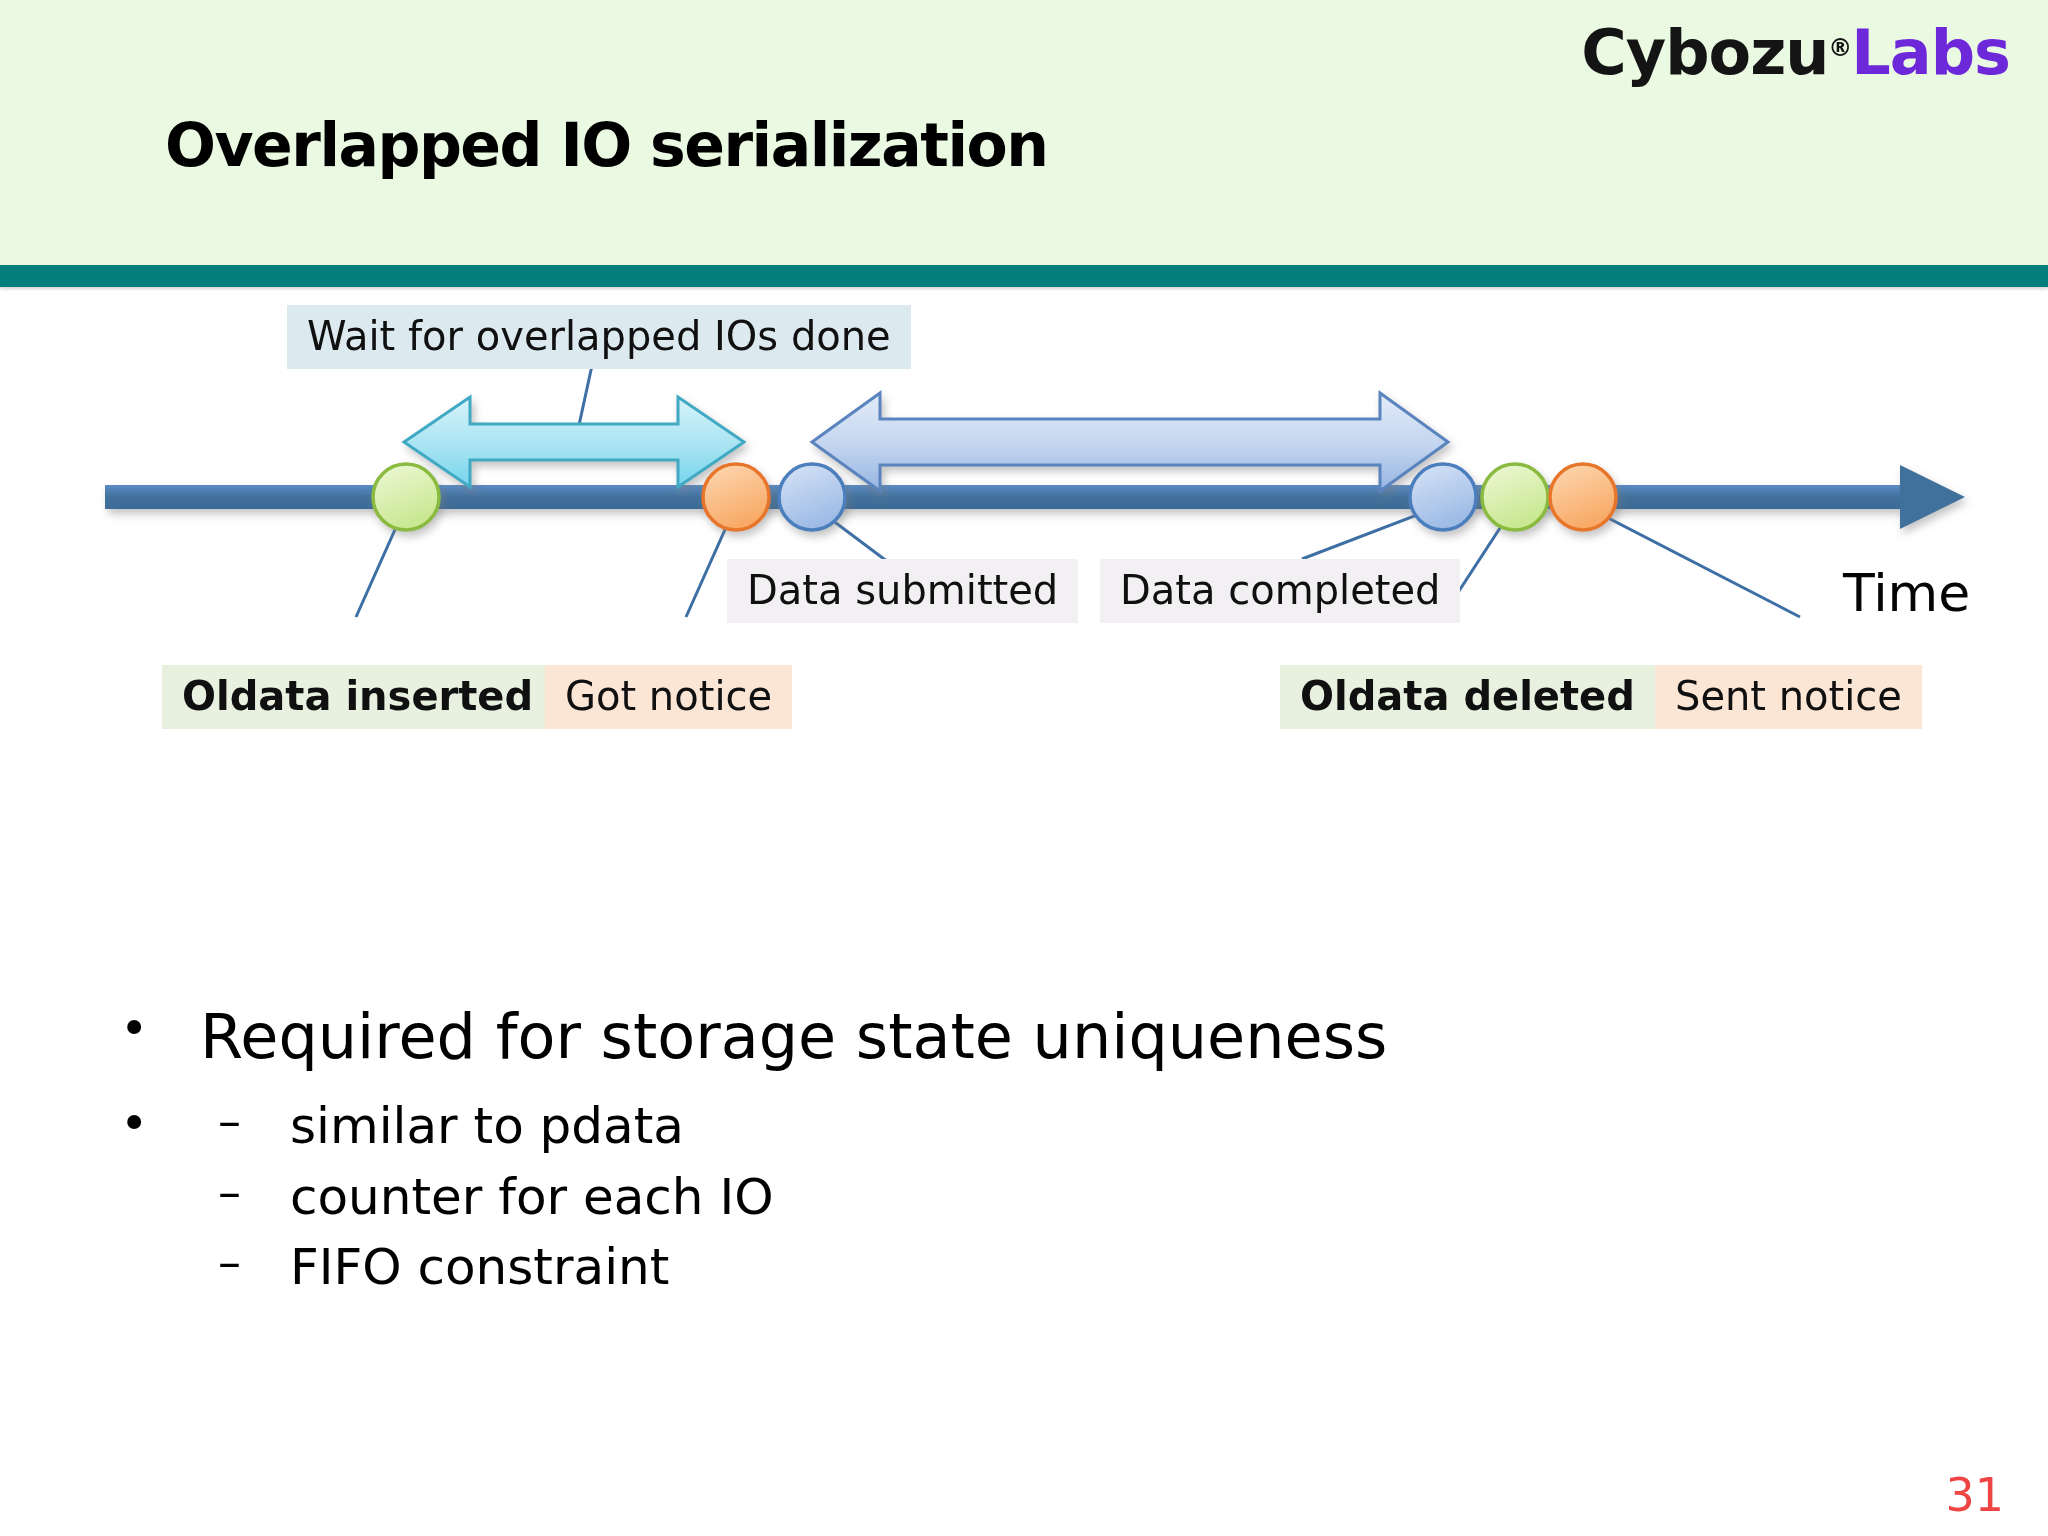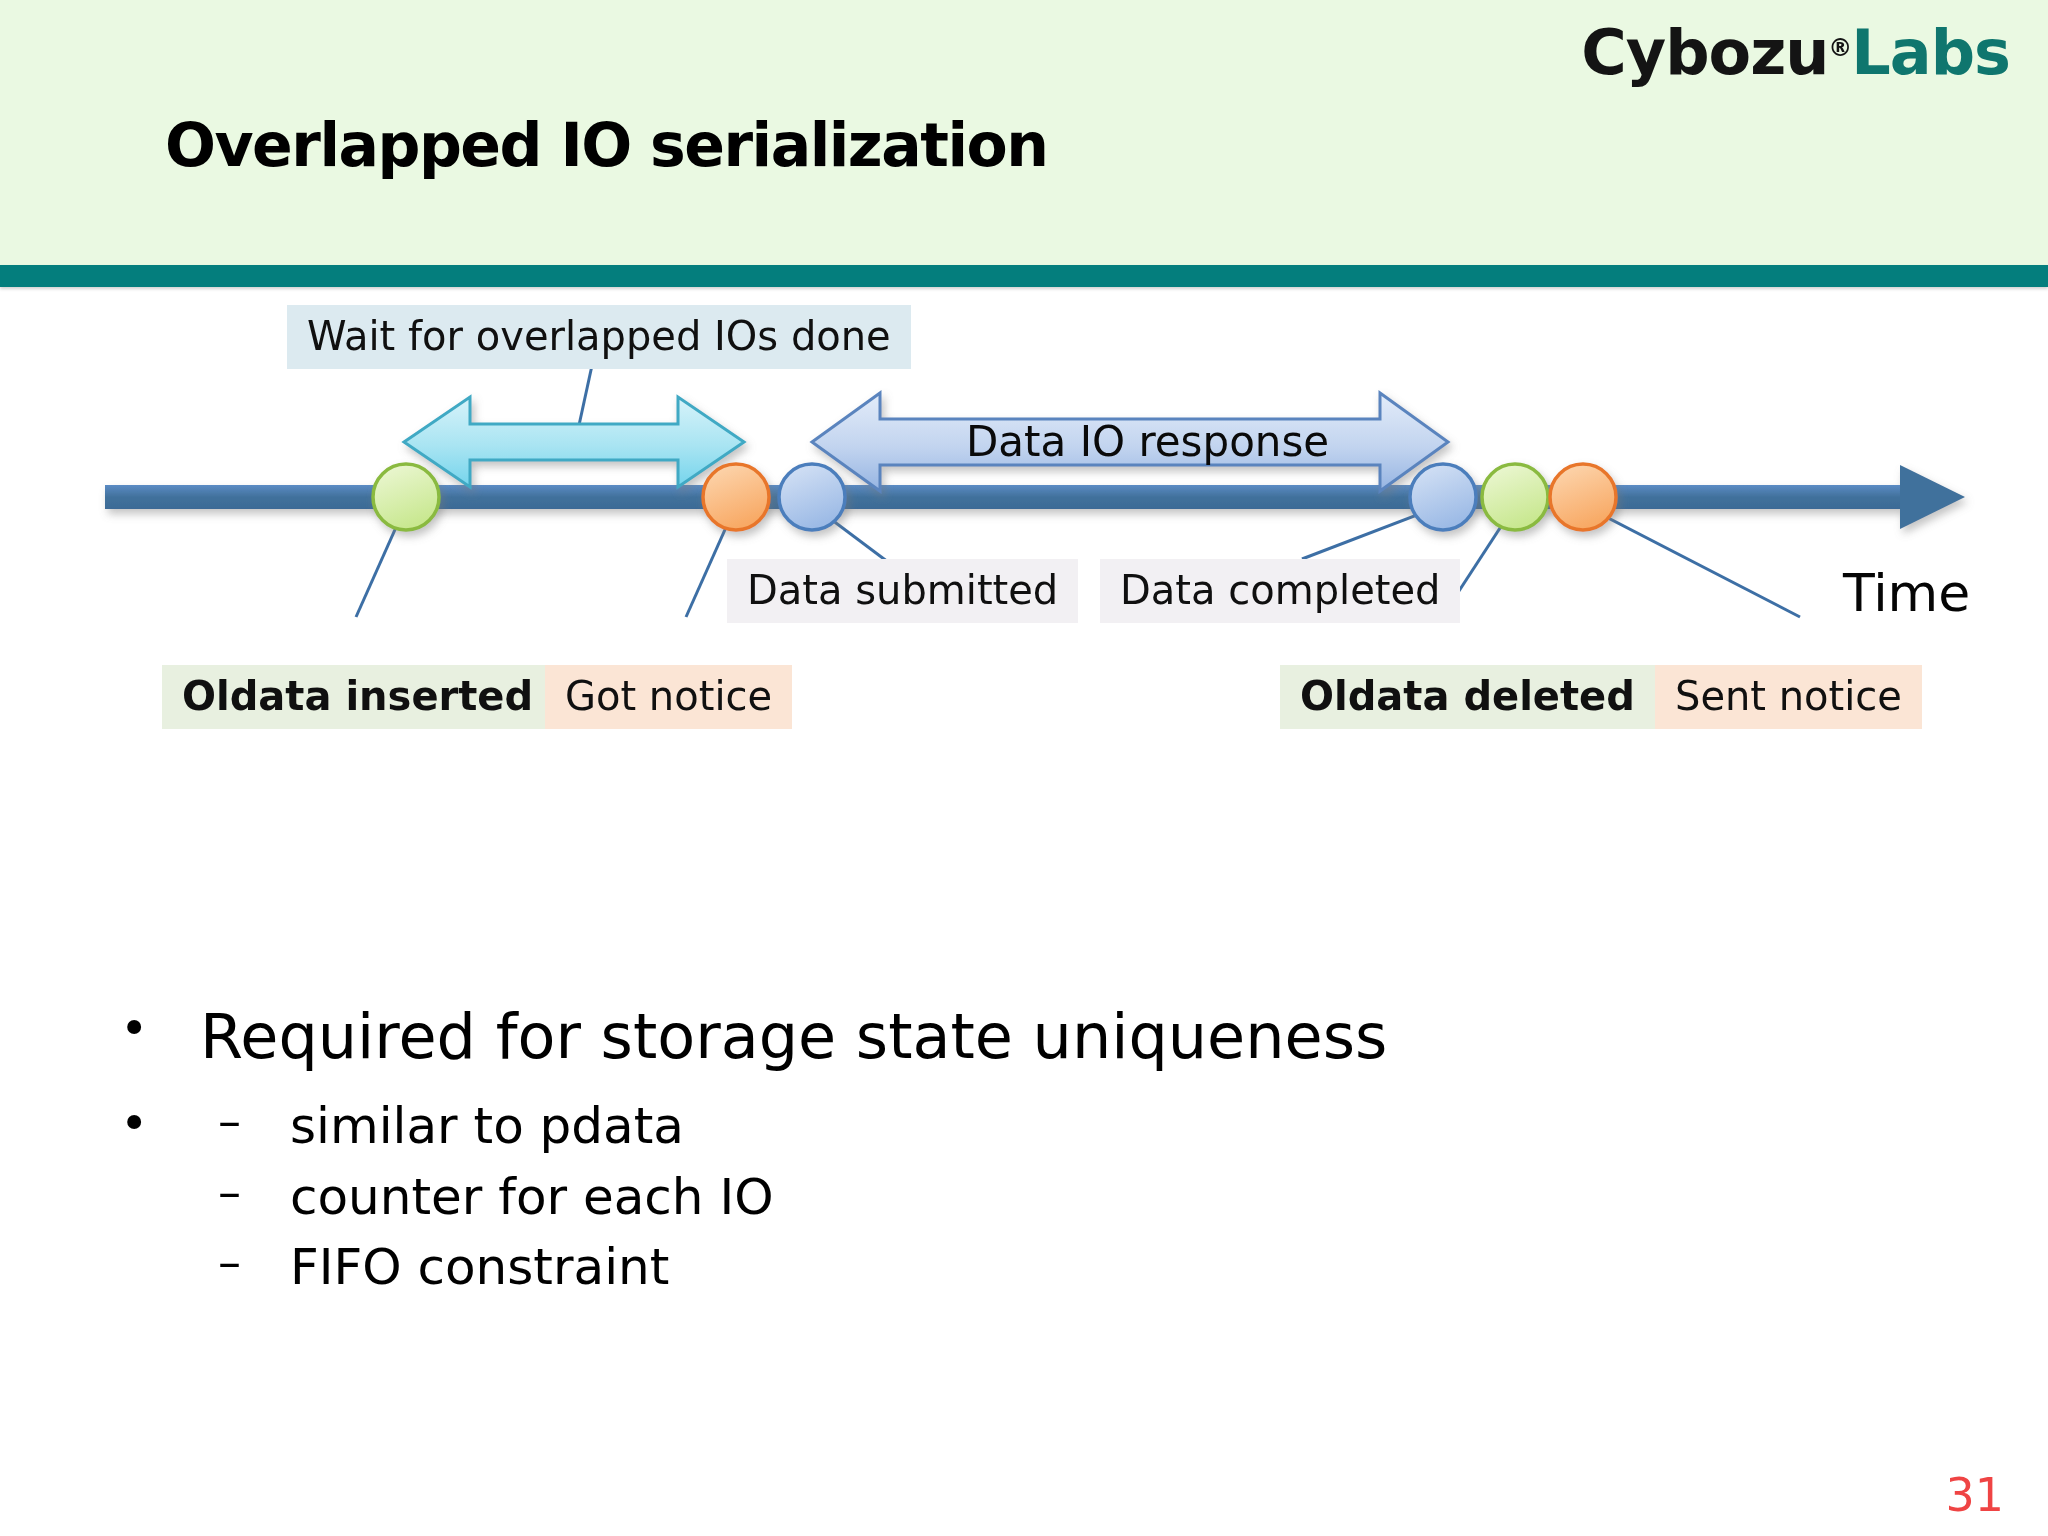--- a/index.html
+++ b/index.html
@@ -22,21 +22,21 @@
   }
   .logo{
     position:absolute;right:38px;top:22px;
     font-family:"DejaVu Sans", sans-serif;
     font-size:62px;font-weight:bold;letter-spacing:-1px;
     white-space:nowrap;
     line-height:1;
   }
   .logo .l-cybozu{color:#141414;}
   .logo .l-reg{font-size:24px;vertical-align:18px;color:#141414;}
-  .logo .l-labs{color:#0f766e;}
+  .logo .l-labs{color:#6d28d9;}
   .page-title{
     position:absolute;left:165px;top:110px;
     font-size:60px;font-weight:bold;color:#000000;
     letter-spacing:-1.5px;white-space:nowrap;
     font-family:"DejaVu Sans", sans-serif;
   }
 
   
   .diagram{position:absolute;left:0;top:287px;width:2048px;height:640px;}
   .diag-svg{position:absolute;left:0;top:0;width:2048px;height:640px;}
@@ -165,21 +165,20 @@
     <g filter="url(#softShadow)">
       <circle cx="406" cy="210" r="33" fill="url(#gradGreenDot)" stroke="#8aba3f" stroke-width="3.5"></circle>
       <circle cx="736" cy="210" r="33" fill="url(#gradOrangeDot)" stroke="#e8762c" stroke-width="3.5"></circle>
       <circle cx="812" cy="210" r="33" fill="url(#gradBlueDot)" stroke="#4c7ebc" stroke-width="3.5"></circle>
       <circle cx="1443" cy="210" r="33" fill="url(#gradBlueDot)" stroke="#4c7ebc" stroke-width="3.5"></circle>
       <circle cx="1515" cy="210" r="33" fill="url(#gradGreenDot)" stroke="#8aba3f" stroke-width="3.5"></circle>
       <circle cx="1583" cy="210" r="33" fill="url(#gradOrangeDot)" stroke="#e8762c" stroke-width="3.5"></circle>
     </g>
   </svg>
 
-  <div class="arrow-text" style="left:966px;top:130px;">Data IO response</div>
 
   <div class="lbl lbl-gray" style="left:727px;top:272px;">Data submitted</div>
 
   <div class="lbl lbl-blue" style="left:287px;top:18px;">Wait for overlapped IOs done</div>
 
   <div class="lbl lbl-gray" style="left:1100px;top:272px;">Data completed</div>
 
   <div class="lbl lbl-green" style="left:162px;top:378px;">Oldata inserted</div>
 
   <div class="lbl lbl-peach" style="left:545px;top:378px;">Got notice</div>

